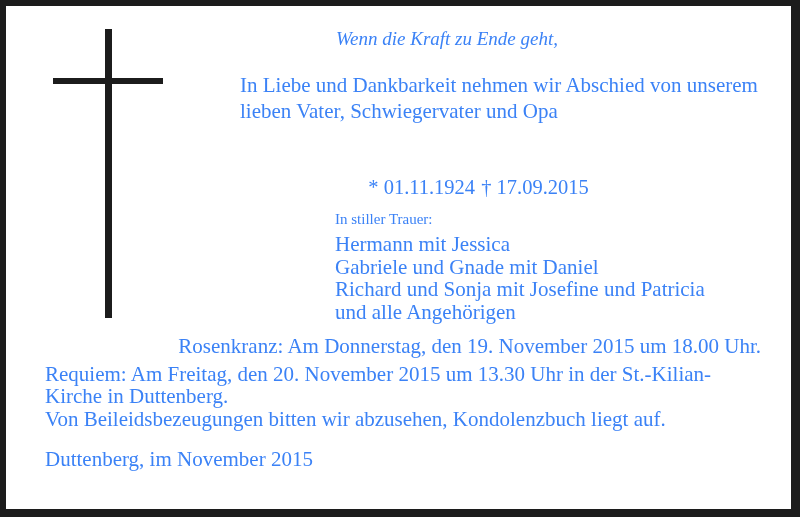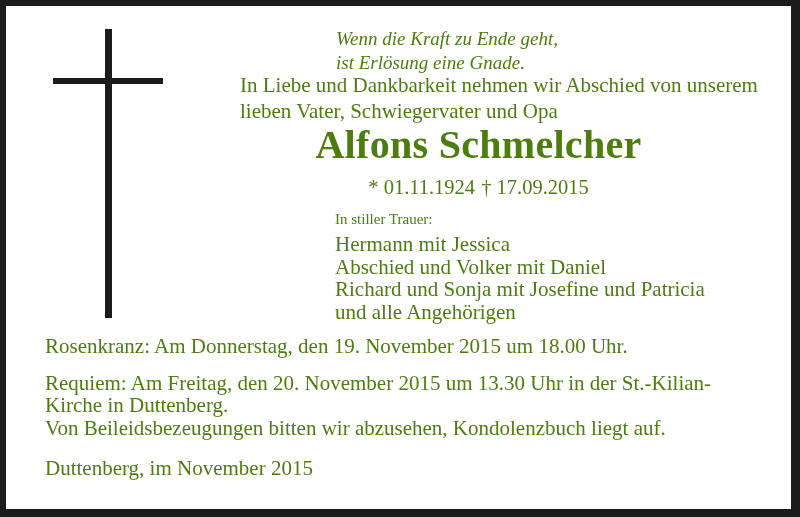--- a/index.html
+++ b/index.html
@@ -6,74 +6,72 @@
   .page {
     position: relative;
     width: 800px;
     height: 517px;
     box-sizing: border-box;
     background: #ffffff;
     border-style: solid;
     border-color: #1c1c1c;
     border-width: 6px 9px 8px 6px;
     font-family: "Liberation Serif", "DejaVu Serif", serif;
-    color: #4d7c0f;
+    color: #3b82f6;
     overflow: hidden;
   }
   .abs { position: absolute; }
 
   
   .cross { left: 47px; top: 23px; width: 110px; height: 289px; }
   .cross .vbar { position: absolute; left: 52px; top: 0; width: 7px; height: 289px; background: #1c1c1c; }
   .cross .hbar { position: absolute; left: 0; top: 49px; width: 110px; height: 6px; background: #1c1c1c; }
 
   .epigraph { left: 330px; top: 21px; font-style: italic; font-size: 19px; line-height: 24px; }
   .intro { left: 194px; top: 66px; width: 575px; font-size: 21px; line-height: 26px; margin-left: 40px; }
   .name { left: 194px; top: 116px; width: 557px; text-align: center; font-size: 40px; font-weight: bold; line-height: 46px; letter-spacing: 0.3px; }
   .dates { left: 194px; top: 169px; width: 557px; text-align: center; font-size: 20.5px; line-height: 24px; }
   .dates .birth { margin-right: 6px; }
   .trauer-label { left: 329px; top: 202px; font-size: 15px; line-height: 23px; }
   .mourners { left: 329px; top: 227px; font-size: 21px; font-weight: normal; line-height: 22.7px; }
 
   .bottom { left: 39px; top: 329px; width: 716px; font-size: 21px; line-height: 22.5px; }
   .bottom p { margin: 0; }
-  .bottom .rosary { margin-bottom: 14px; }
+  .bottom .rosary { margin-bottom: 5px; text-align: right; }
   .bottom .place { margin-top: 18px; }
 </style>
 </head>
 <body>
 
 <div class="page">
 
   <div class="abs cross">
     <div class="vbar"></div>
     <div class="hbar"></div>
   </div>
 
   <div class="abs epigraph">
     <div>Wenn die Kraft zu Ende geht,</div>
-    <div>ist Erlösung eine Gnade.</div>
   </div>
 
   <div class="abs intro">
     <div>In Liebe und Dankbarkeit nehmen wir Abschied von unserem</div>
     <div>lieben Vater, Schwiegervater und Opa</div>
   </div>
 
-  <div class="abs name">Alfons Schmelcher</div>
 
   <div class="abs dates">
     <span class="birth">* 01.11.1924</span><span>† 17.09.2015</span>
   </div>
 
   <div class="abs trauer-label">In stiller Trauer:</div>
 
   <div class="abs mourners">
     <div>Hermann mit Jessica</div>
-    <div>Abschied und Volker mit Daniel</div>
+    <div>Gabriele und Gnade mit Daniel</div>
     <div>Richard und Sonja mit Josefine und Patricia</div>
     <div>und alle Angehörigen</div>
   </div>
 
   <div class="abs bottom">
     <p class="rosary">Rosenkranz: Am Donnerstag, den 19. November 2015 um 18.00 Uhr.</p>
     <div>Requiem: Am Freitag, den 20. November 2015 um 13.30 Uhr in der St.-Kilian-</div>
     <div>Kirche in Duttenberg.</div>
     <div>Von Beileidsbezeugungen bitten wir abzusehen, Kondolenzbuch liegt auf.</div>
     <p class="place">Duttenberg, im November 2015</p>

